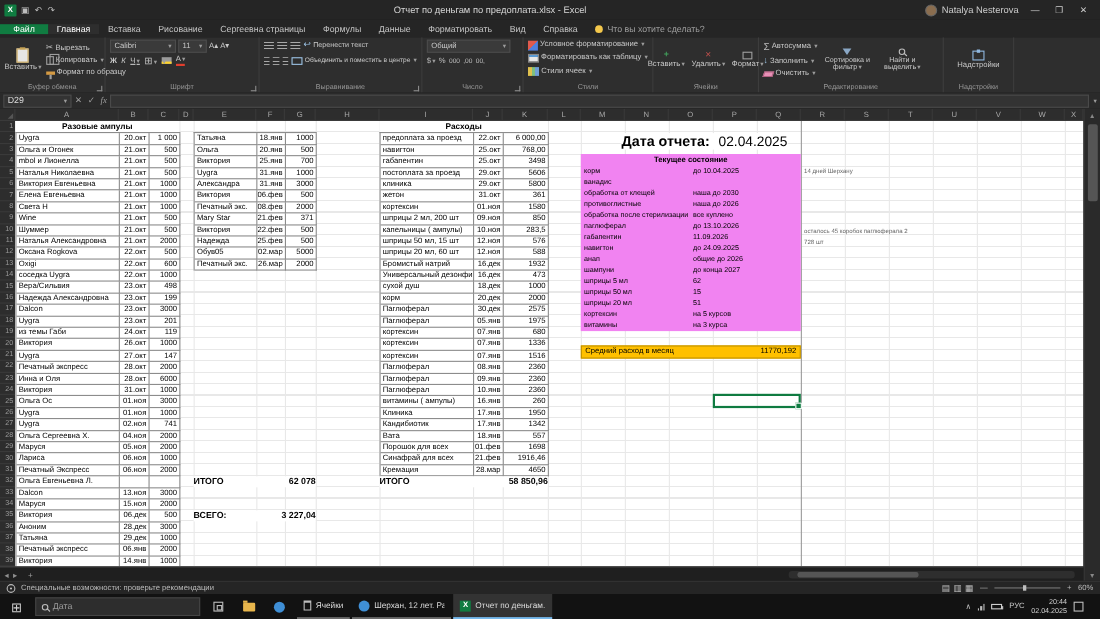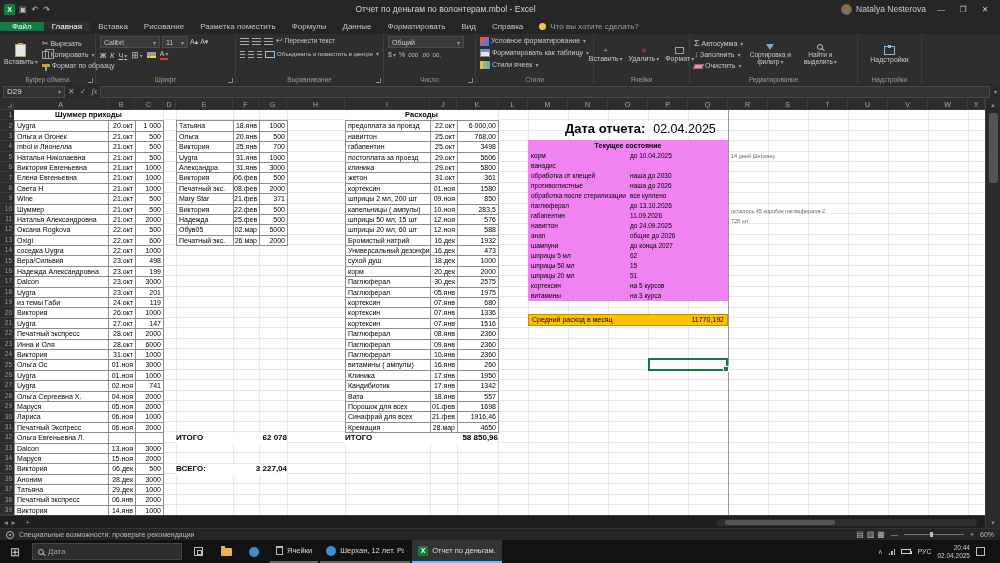--- a/index.html
+++ b/index.html
@@ -161,39 +161,39 @@
 </head>
 <body>
 
 <div class="band titlebar">
   <span class="xl-tile">X</span>
   <span class="qat">
     <span>▣</span>
     <span>↶</span>
     <span>↷</span>
   </span>
-  <span class="tb-title-text">Отчет по деньгам по волонтерам.mbol - Excel</span>
+  <span class="tb-title-text">Отчет по деньгам по предоплата.xlsx - Excel</span>
   <span class="userwrap">
     <span class="avatar"></span>
     <span>Natalya Nesterova</span>
   </span>
   <span class="winbtns">
     <span>—</span>
     <span>❐</span>
     <span>✕</span>
   </span>
 </div>
 
 <div class="band rtabs">
   <div class="file-tab">Файл</div>
   <div id="rtabs-list" style="display:flex">
       <div class="rtab active">Главная</div>
       <div class="rtab">Вставка</div>
       <div class="rtab">Рисование</div>
-      <div class="rtab">Разметка поместить</div>
+      <div class="rtab">Сергеевна страницы</div>
       <div class="rtab">Формулы</div>
       <div class="rtab">Данные</div>
       <div class="rtab">Форматировать</div>
       <div class="rtab">Вид</div>
       <div class="rtab">Справка</div>
     </div>
   <div class="tellme">
     <span class="ic-bulb"></span>
     <span>Что вы хотите сделать?</span>
   </div>
@@ -470,21 +470,21 @@
       <div class="vline" style="left: 443px;"></div>
       <div class="vline" style="left: 416px;"></div>
       <div class="vline" style="left: 331px;"></div>
       <div class="vline" style="left: 273px;"></div>
       <div class="vline" style="left: 245px;"></div>
       <div class="vline" style="left: 219px;"></div>
       <div class="vline" style="left: 162px;"></div>
       <div class="vline" style="left: 149px;"></div>
       <div class="vline" style="left: 121px;"></div>
       <div class="vline" style="left: 94px;"></div>
-    <div class="sec-head" style="left:0;top:0;width:149px">Шуммер приходы</div>
+    <div class="sec-head" style="left:0;top:0;width:149px">Разовые ампулы</div>
     <div class="sec-head" style="left:331px;top:0;width:153px">Расходы</div>
 
     <div class="tbl" id="tbl-income1" style="left:0;top:10.4px">
         <div class="t-row">
           <div class="t-cell c-name" style="width: 94px;">Uygra</div>
           <div class="t-cell c-date" style="width: 27px;">20.окт</div>
           <div class="t-cell c-num" style="width: 28px;">1 000</div>
         </div>
         <div class="t-row">
           <div class="t-cell c-name" style="width: 94px;">Ольга и Огонек</div>

